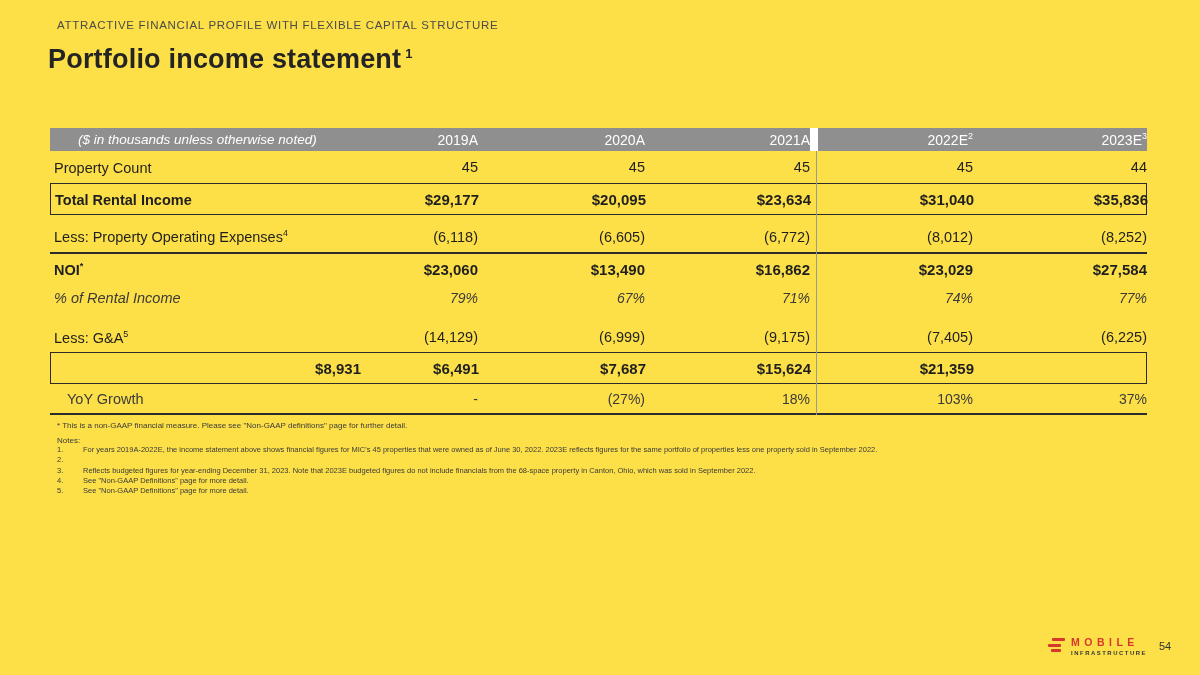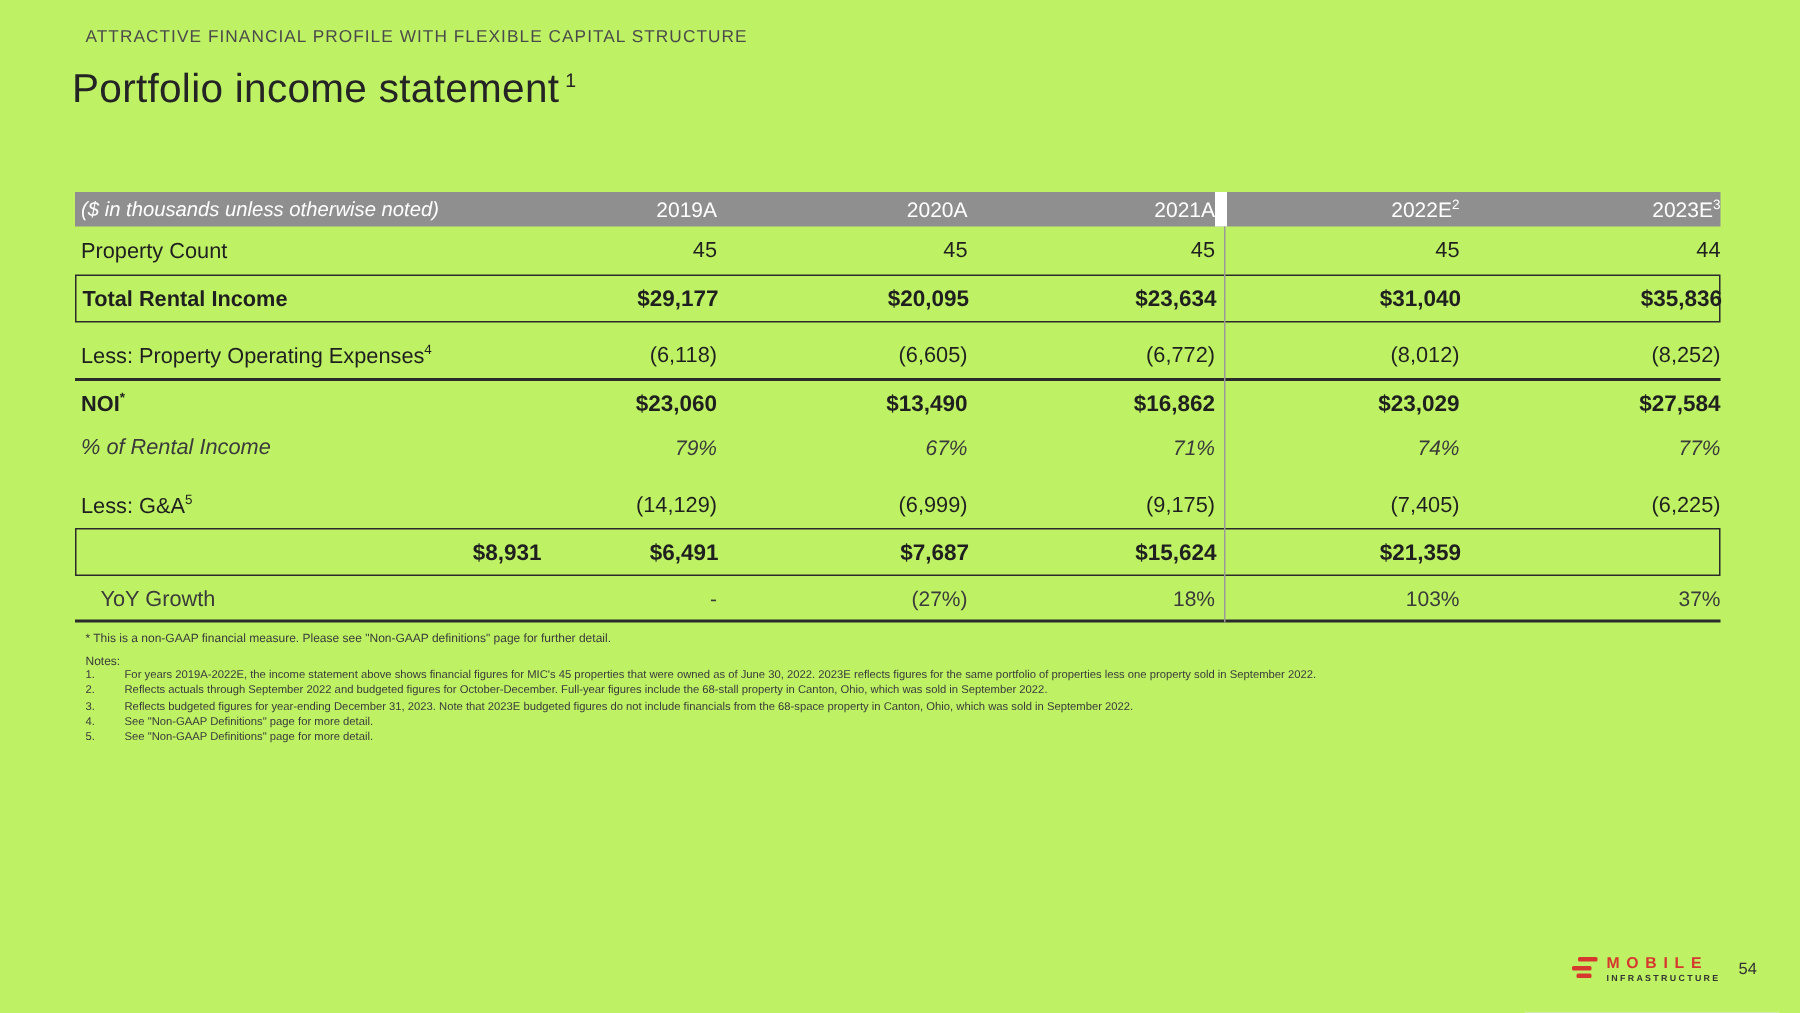--- a/index.html
+++ b/index.html
@@ -1,44 +1,44 @@
 <!DOCTYPE html>
 <html><head>
 <meta charset="utf-8">
 <style>
   * { margin:0; padding:0; box-sizing:border-box; }
   html,body { background:#e8e8e8; }
   .slide {
-    position:relative; width:1200px; height:675px; background:#bef264;
+    position:relative; width:1200px; height:675px; background:#fde047;
     font-family:"Liberation Sans", sans-serif; color:#1f1f1f; overflow:hidden;
     margin:0 auto;
   }
   .kicker {
     position:absolute; left:57px; top:19px;
     font-size:11.5px; letter-spacing:0.7px; color:#4a4a4a;
   }
   .title {
     position:absolute; left:48px; top:44px;
-    font-size:27px; font-weight:normal; color:#242424; letter-spacing:0.2px;
+    font-size:27px; font-weight:bold; color:#242424; letter-spacing:0.2px;
   }
   .title sup { font-size:13px; margin-left:4px; }
 
   
   .tbl { position:absolute; left:50px; top:128px; width:1097px; height:288px; }
   .row {
     display:grid; grid-template-columns:310px 118px 167px 165px 163px 174px;
     align-items:center; width:100%;
   }
   .cell { white-space:nowrap; }
   .num { text-align:right; font-size:14.5px; }
   .lab { font-size:14.5px; padding-left:4px; }
   sup { font-size:9px; }
 
   .thead { height:23px; background:#8f8f8f; color:#ffffff; }
-  .thead .lab { font-style:italic; font-size:13.5px; }
+  .thead .lab { font-style:italic; font-size:13.5px;margin-left:24px; }
   .thead .num { font-size:14px; }
   .header-gap { position:absolute; left:760px; top:0; width:8px; height:23px; background:#ffffff; }
   .vline { position:absolute; left:766px; top:23px; bottom:1px; width:1px; background:#9a9a9a; }
 
   .r-plain   { height:32px; }
   .r-boxed   { height:32px; border:1.5px solid #2b2b2b; font-weight:bold; }
   .r-boxed .num { font-size:15px; }
   .r-exp     { height:33px; margin-top:6px; border-bottom:2px solid #2b2b2b; }
   .r-noi     { height:30px; font-weight:bold; }
   .r-noi .num { font-size:15px; }
@@ -165,21 +165,20 @@
 
   <div class="footnotes">
     <div class="fn-star">* This is a non-GAAP financial measure. Please see "Non-GAAP definitions" page for further detail.</div>
     <div class="fn-title">Notes:</div>
     <div class="fn-item">
       <span class="fn-num">1.</span>
       <span class="fn-text">For years 2019A-2022E, the income statement above shows financial figures for MIC's 45 properties that were owned as of June 30, 2022. 2023E reflects figures for the same portfolio of properties less one property sold in September 2022.</span>
     </div>
     <div class="fn-item">
       <span class="fn-num">2.</span>
-      <span class="fn-text">Reflects actuals through September 2022 and budgeted figures for October-December. Full-year figures include the 68-stall property in Canton, Ohio, which was sold in September 2022.</span>
     </div>
     <div class="fn-item">
       <span class="fn-num">3.</span>
       <span class="fn-text">Reflects budgeted figures for year-ending December 31, 2023. Note that 2023E budgeted figures do not include financials from the 68-space property in Canton, Ohio, which was sold in September 2022.</span>
     </div>
     <div class="fn-item">
       <span class="fn-num">4.</span>
       <span class="fn-text">See "Non-GAAP Definitions" page for more detail.</span>
     </div>
     <div class="fn-item">

